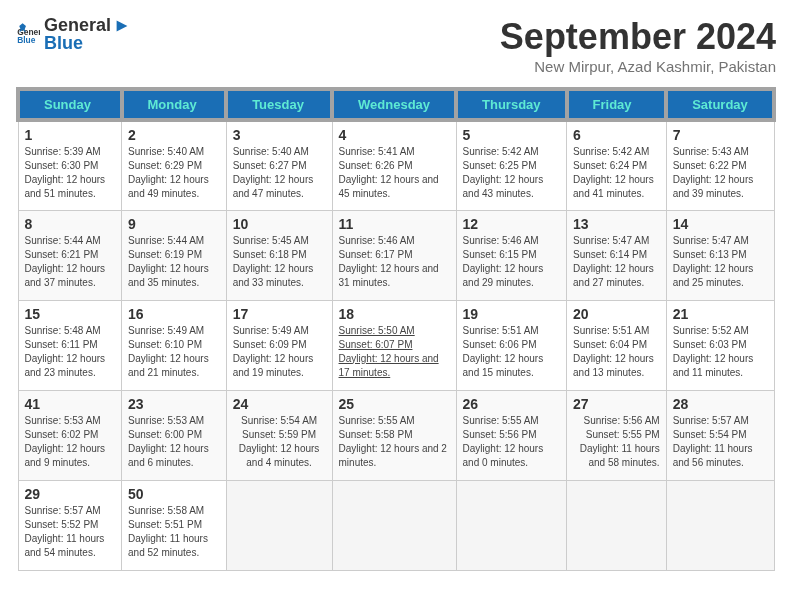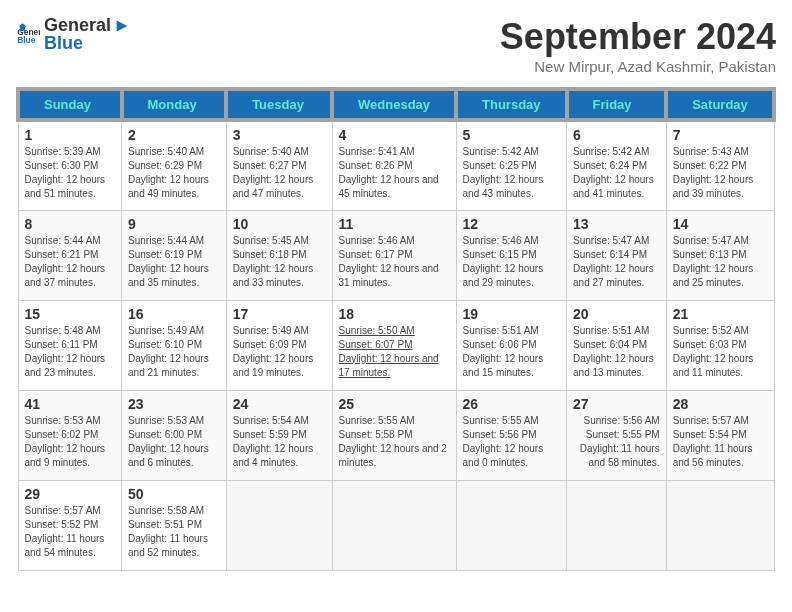--- a/index.html
+++ b/index.html
@@ -260,21 +260,21 @@
 Daylight: 12 hours and 9 minutes.</div>
         </td>
         <td>
           <span class="day-number">23</span>
           <div class="day-detail" style="white-space: pre-line;">Sunrise: 5:53 AM
 Sunset: 6:00 PM
 Daylight: 12 hours and 6 minutes.</div>
         </td>
         <td>
           <span class="day-number">24</span>
-          <div class="day-detail" style="white-space: pre-line;">Sunrise: 5:54 AM
+          <div class="day-detail" style="white-space: pre-line; text-align: center;">Sunrise: 5:54 AM
 Sunset: 5:59 PM
 Daylight: 12 hours and 4 minutes.</div>
         </td>
         <td>
           <span class="day-number">25</span>
           <div class="day-detail" style="white-space: pre-line;">Sunrise: 5:55 AM
 Sunset: 5:58 PM
 Daylight: 12 hours and 2 minutes.</div>
         </td>
         <td>

